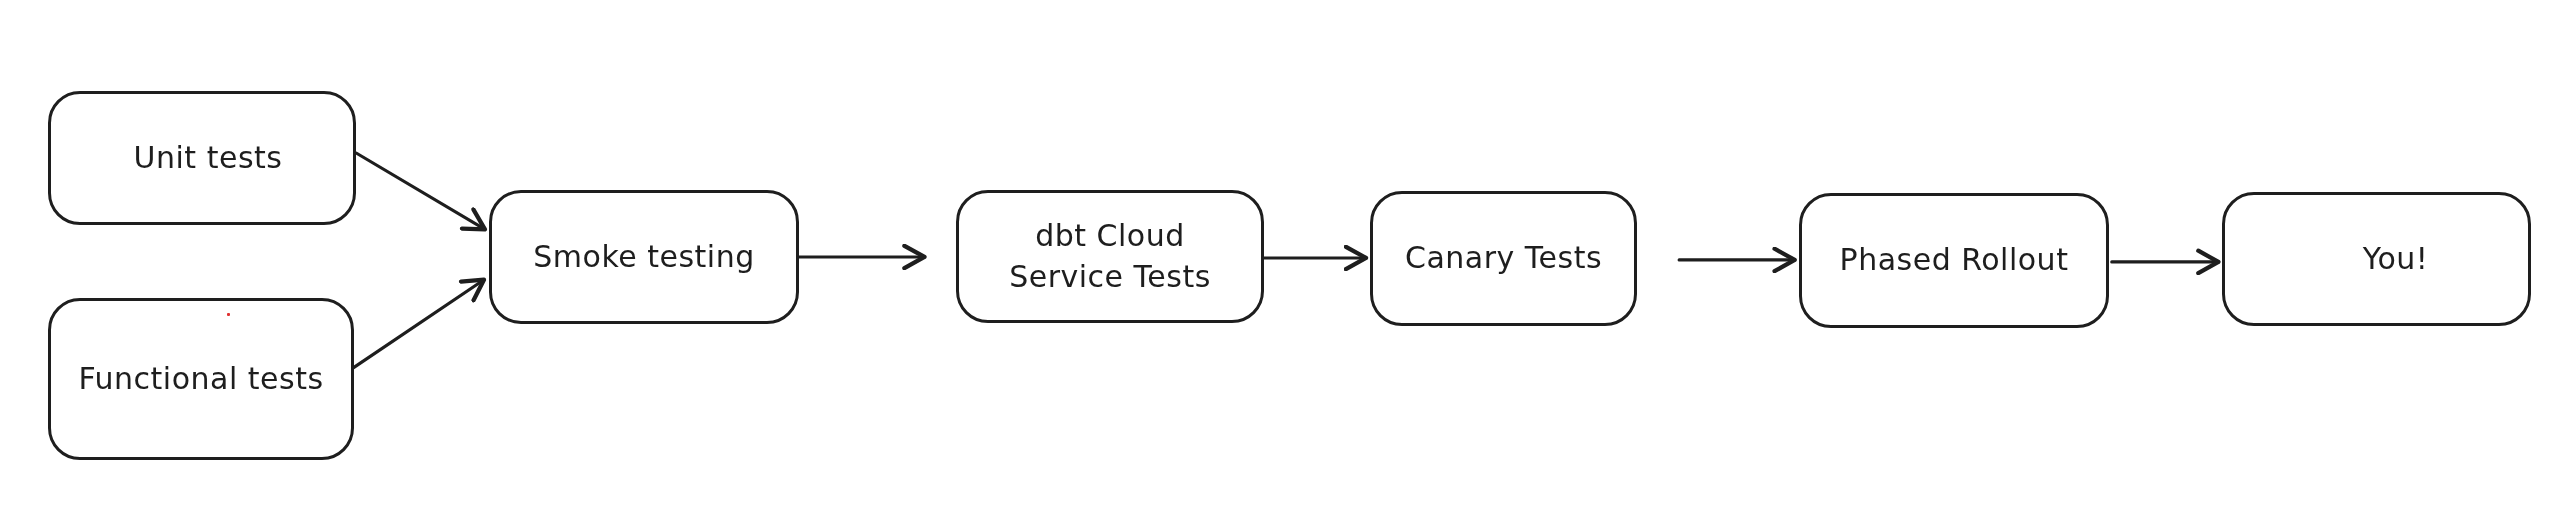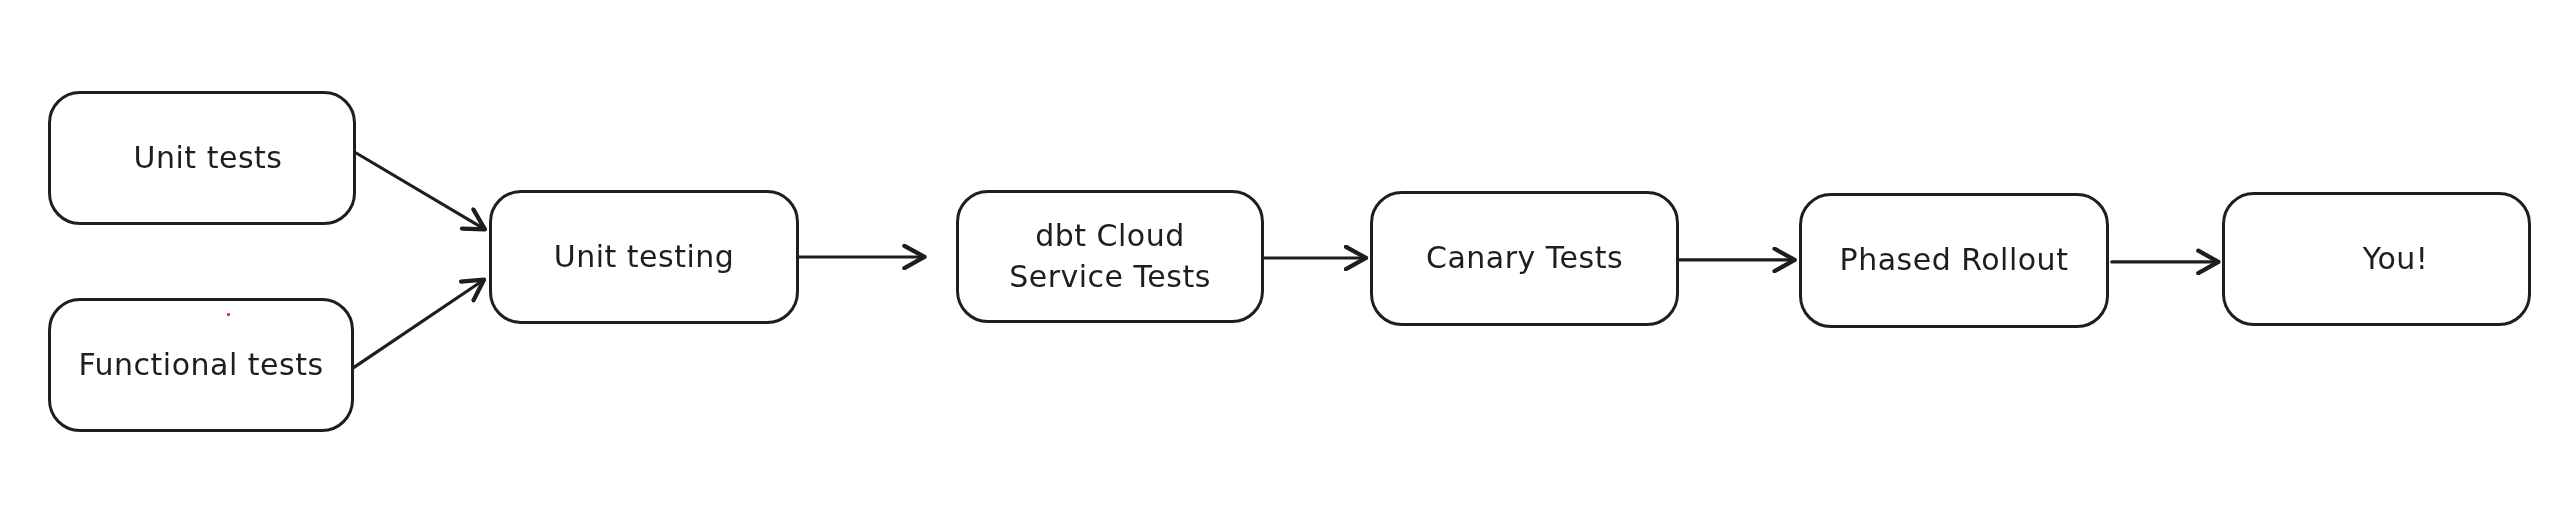--- a/index.html
+++ b/index.html
@@ -73,33 +73,33 @@
       <path d="M1252,261 L1383,261" marker-end="url(#arrowhead)"></path>
       <path d="M1700,263 L1817,263" marker-end="url(#arrowhead)"></path>
       <path d="M2138,265 L2246,265" marker-end="url(#arrowhead)"></path>
     </g>
   </svg>
 
   <div class="node" style="left:48px; top:91px; width:308px; height:134px;padding-left:12px;">
     <span class="label">Unit tests</span>
   </div>
 
-  <div class="node" style="left:48px; top:298px; width:306px; height:134px;">
+  <div class="node" style="left:48px; top:298px; width:306px; height:162px;">
     <span class="label">Functional tests</span>
   </div>
 
   <div class="node" style="left:489px; top:190px; width:310px; height:134px;">
-    <span class="label">Unit testing</span>
+    <span class="label">Smoke testing</span>
   </div>
 
   <div class="node" style="left:928px; top:190px; width:308px; height:133px;margin-left:28px;">
     <span class="label narrow">dbt Cloud Service Tests</span>
   </div>
 
-  <div class="node" style="left:1370px; top:191px; width:309px; height:135px;">
+  <div class="node" style="left:1370px; top:191px; width:267px; height:135px;">
     <span class="label">Canary Tests</span>
   </div>
 
   <div class="node" style="left:1799px; top:193px; width:310px; height:135px;">
     <span class="label">Phased Rollout</span>
   </div>
 
   <div class="node" style="left:2222px; top:192px; width:309px; height:134px;padding-left:38px;">
     <span class="label">You!</span>
   </div>

